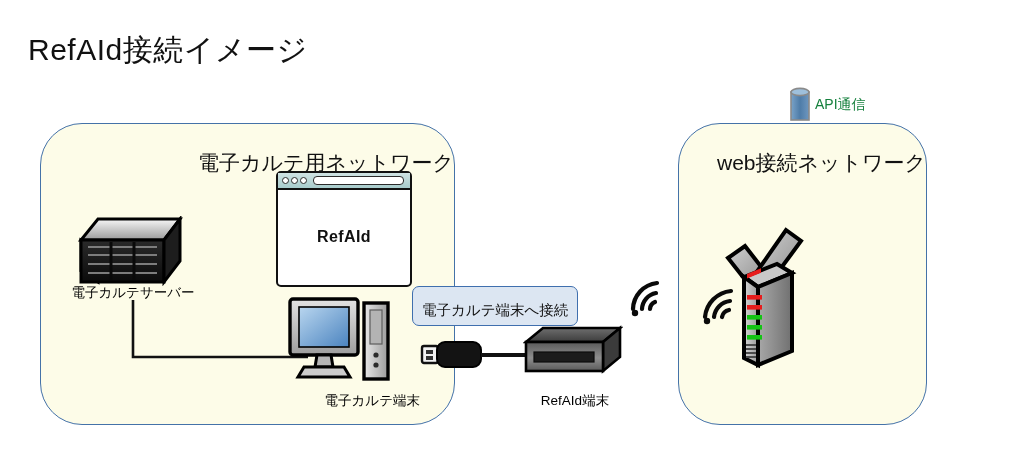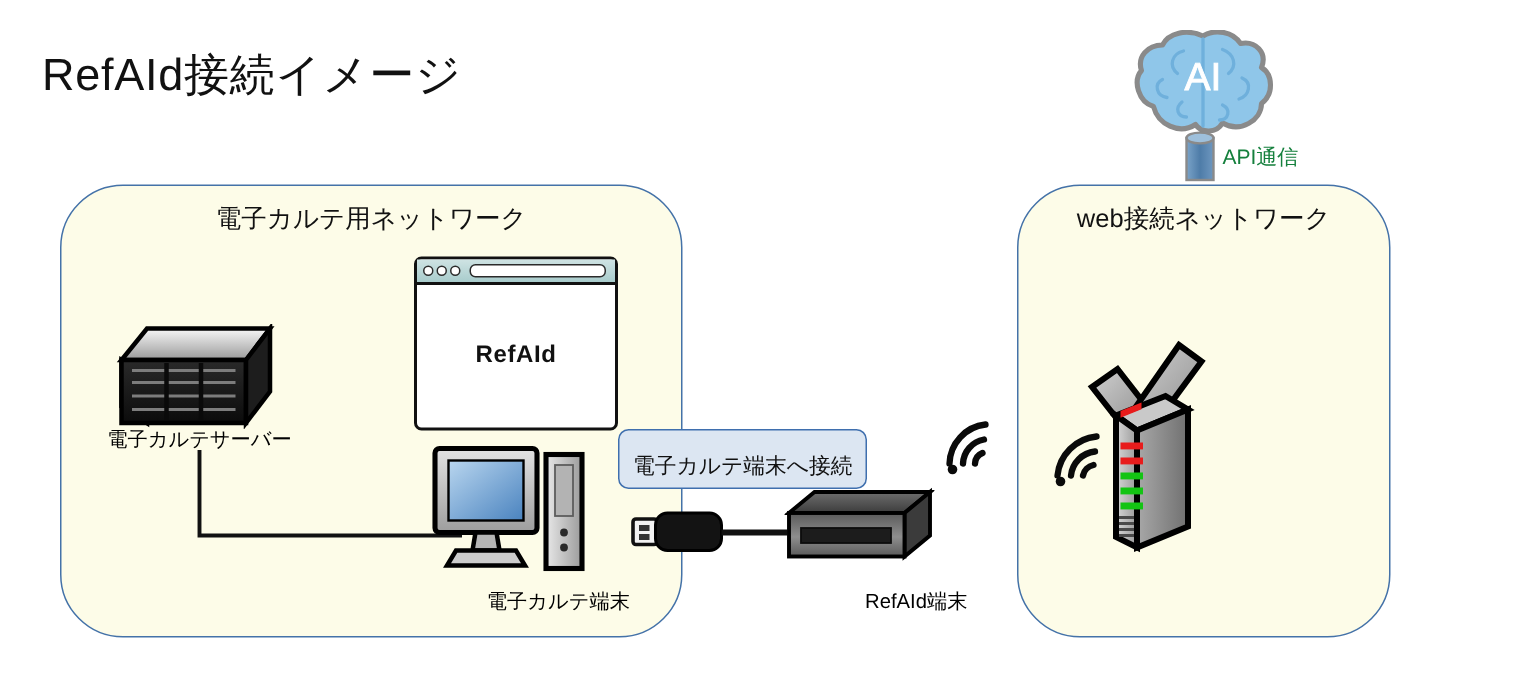--- a/index.html
+++ b/index.html
@@ -26,22 +26,22 @@
   
   .net-box{
     background:#FDFCE8;
     border:1.6px solid #4472a8;
     border-radius:42px;
     box-sizing:border-box;
   }
   #ehr-network-box{left:40px;top:123px;width:415px;height:302px;}
   #web-network-box{left:678px;top:123px;width:249px;height:302px;}
   .net-title{
-    position:absolute;top:10px;left:0;width:100%;
-    text-align:center;font-size:17px;color:#111;white-space:nowrap;
+    position:absolute;top:25px;left:0;width:100%;
+    text-align:right;font-size:21px;color:#111;white-space:nowrap;
   }
 
   
   #server-icon{left:76px;top:216px;width:112px;height:70px;}
   #server-icon svg{display:block;}
   #server-label{left:58px;top:284px;width:150px;text-align:center;font-size:13.5px;white-space:nowrap;}
 
   
   #server-pc-wire{left:130px;top:300px;width:180px;height:62px;}
 
@@ -69,21 +69,21 @@
   #ehr-connect-callout{
     left:412px;top:286px;
     padding:14px 9px 5px 9px;
     background:#DCE6F2;border:1.3px solid #3f6fae;border-radius:7px;
     font-size:14.5px;color:#111;white-space:nowrap;
   }
 
   
   #usb-cable-group{left:420px;top:336px;width:200px;height:40px;}
   #refaid-device-icon{left:523px;top:325px;width:100px;height:52px;}
-  #refaid-device-label{left:505px;top:392px;width:140px;text-align:right;font-size:13.5px;white-space:nowrap;}
+  #refaid-device-label{left:505px;top:392px;width:140px;text-align:center;font-size:13.5px;white-space:nowrap;}
 
   
   #wifi-left-icon{left:629px;top:280px;width:34px;height:38px;}
   #wifi-router-icon{left:700px;top:288px;width:36px;height:38px;}
 
   
   #router-icon{left:700px;top:225px;width:120px;height:145px;}
 
   
   #ai-brain-icon{left:755px;top:20px;width:94px;height:72px;}
@@ -280,44 +280,20 @@
 
       <g stroke="#4a4a4a" stroke-width="2">
         <line x1="46" y1="120" x2="56" y2="120"></line>
         <line x1="46" y1="124" x2="56" y2="124"></line>
         <line x1="46" y1="128" x2="56" y2="128"></line>
         <line x1="46" y1="132" x2="56" y2="132"></line>
       </g>
     </svg>
   </div>
 
-  <div class="abs" id="ai-brain-icon">
-    <svg viewBox="0 0 94 72" width="94" height="72">
-      <path d="M47,4
-               C36,-1 24,2 20,10
-               C10,10 3,18 6,27
-               C0,34 4,48 14,51
-               C17,63 31,70 42,63
-               C46,69 56,69 60,62
-               C72,69 86,60 86,49
-               C94,43 94,30 86,25
-               C90,15 82,7 72,9
-               C67,1 55,-1 47,4 Z" fill="#8FC6E9" stroke="#8A8A8A" stroke-width="3.4" stroke-linejoin="round"></path>
-      <g fill="none" stroke="#6FB0DC" stroke-width="2.2" stroke-linecap="round">
-        <path d="M47,6 L47,64"></path>
-        <path d="M34,14 C26,16 24,24 30,29"></path>
-        <path d="M20,33 C14,36 16,44 23,45"></path>
-        <path d="M33,48 C28,52 30,58 36,58"></path>
-        <path d="M60,13 C68,16 70,24 64,29"></path>
-        <path d="M73,32 C80,35 78,44 71,46"></path>
-        <path d="M60,50 C66,53 64,60 58,60"></path>
-      </g>
-      <text x="47" y="40" text-anchor="middle" font-family="'Liberation Sans',sans-serif" font-size="26" fill="#ffffff" stroke="#ffffff" stroke-width="0.6">AI</text>
-    </svg>
-  </div>
 
   <svg class="abs" id="api-cylinder-icon" viewBox="0 0 22 37">
     <defs>
       <linearGradient id="cyl" x1="0" y1="0" x2="1" y2="0">
         <stop offset="0%" stop-color="#7AA3C8"></stop>
         <stop offset="50%" stop-color="#4E7CA8"></stop>
         <stop offset="100%" stop-color="#6E97BF"></stop>
       </linearGradient>
     </defs>
     <rect x="2" y="5" width="18" height="28" fill="url(#cyl)" stroke="#8A8A8A" stroke-width="1.6"></rect>

